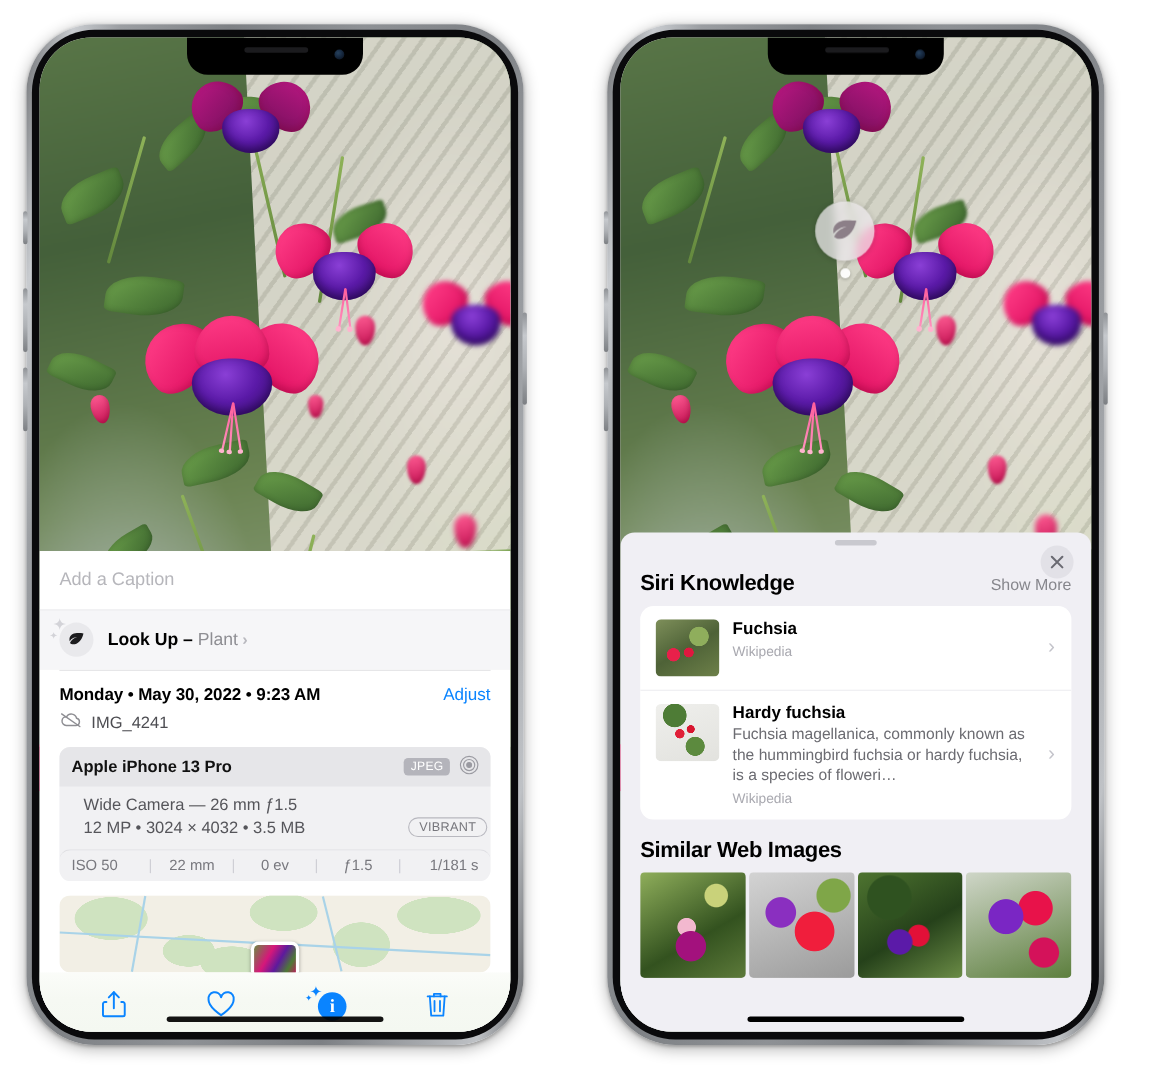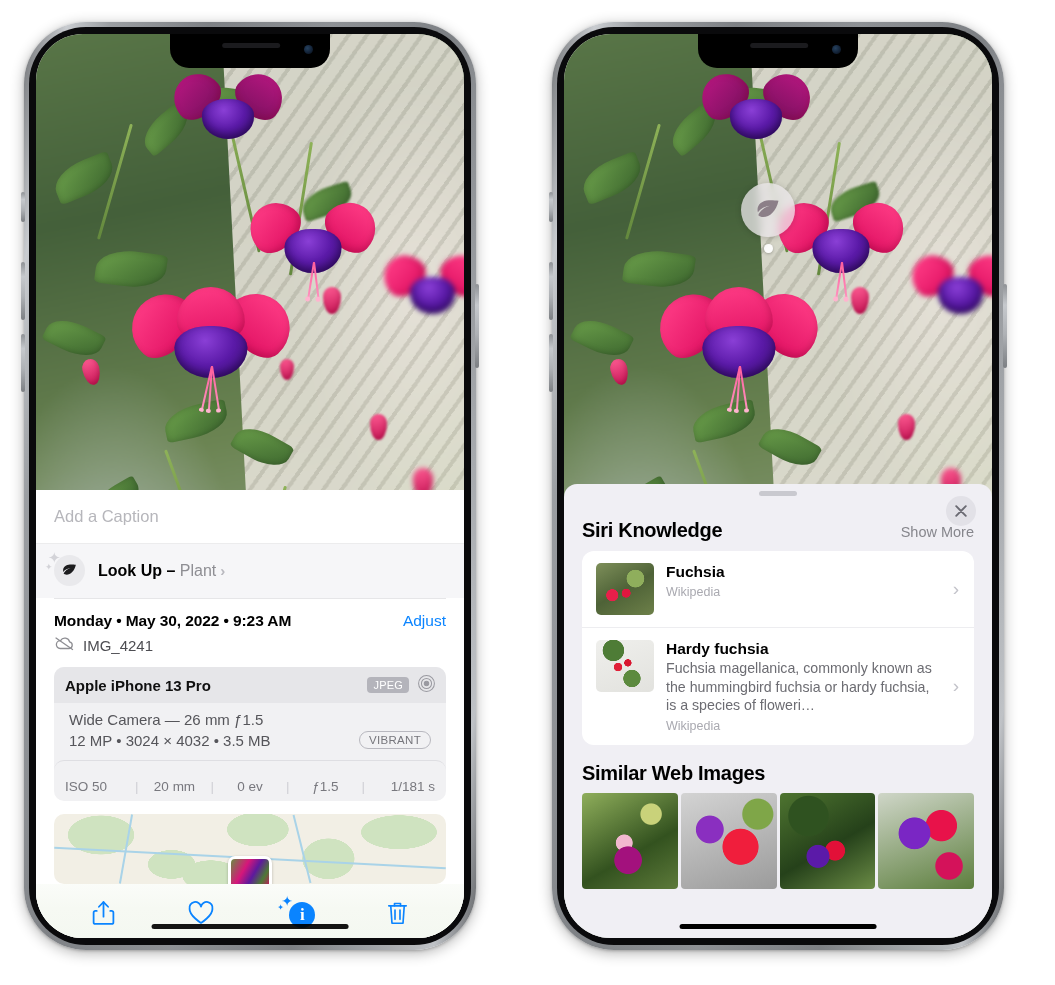--- a/index.html
+++ b/index.html
@@ -172,33 +172,33 @@
   .exif-head {
     display: flex; align-items: center; justify-content: space-between;
     padding: 7px 10px 7px 11px; background: #e6e6e9; text-align: right;
   }
   .exif-model { font-size: 15px; font-weight: 700; color: #111; }
   .exif-head-right { display: flex; align-items: center; gap: 8px; }
   .pill-jpeg {
     background: #b4b4bb; color: #fff; font-size: 11px; font-weight: 400;
     padding: 2px 6px; border-radius: 4px; letter-spacing: .2px;
   }
-  .exif-body { padding: 8px 15px 4px; }
+  .exif-body { padding: 8px 3px 4px; margin-left: 19px; }
   .exif-l1 { font-size: 15px; color: #55555a; }
   .exif-l2 {
     display: flex; align-items: center; justify-content: space-between;
     margin-top: 3px; font-size: 15px; color: #55555a;
   }
   .pill-vibrant {
     border: 1px solid #b8b8bf; color: #76767c; border-radius: 11px;
     font-size: 11.5px; padding: 2px 9px; letter-spacing: .3px;
   }
   .exif-foot {
     display: flex; align-items: center; border-top: 1px solid #dedee2;
-    margin-top: 7px; padding: 18px 11px 7px; font-size: 13.5px; color: #78787e; border-radius: 10px;
+    margin-top: 7px; padding: 6px 11px 7px; font-size: 13.5px; color: #78787e; border-radius: 10px;
   }
   .exif-foot > span { flex: 1; text-align: center; }
   .exif-foot > span:first-child { text-align: left; }
   .exif-foot > span:last-child { text-align: right; }
   .exif-sep { flex: 0 0 auto !important; color: #cfcfd5; padding: 0 2px; }
 
   
   .map-wrap { margin: 13px 18px 0; border-radius: 10px; overflow: hidden; height: 70px;
     position: relative; }
   .map {
@@ -486,21 +486,21 @@
           <div class="exif-body">
             <div class="exif-l1">Wide Camera — 26 mm ƒ1.5</div>
             <div class="exif-l2">
               <span>12 MP • 3024 × 4032 • 3.5 MB</span>
               <span class="pill-vibrant">VIBRANT</span>
             </div>
           </div>
           <div class="exif-foot">
             <span>ISO 50</span>
             <span class="exif-sep">|</span>
-            <span>20 mm</span>
+            <span>22 mm</span>
             <span class="exif-sep">|</span>
             <span>0 ev</span>
             <span class="exif-sep">|</span>
             <span>ƒ1.5</span>
             <span class="exif-sep">|</span>
             <span>1/181 s</span>
           </div>
         </div>
 
         <div class="map-wrap">

